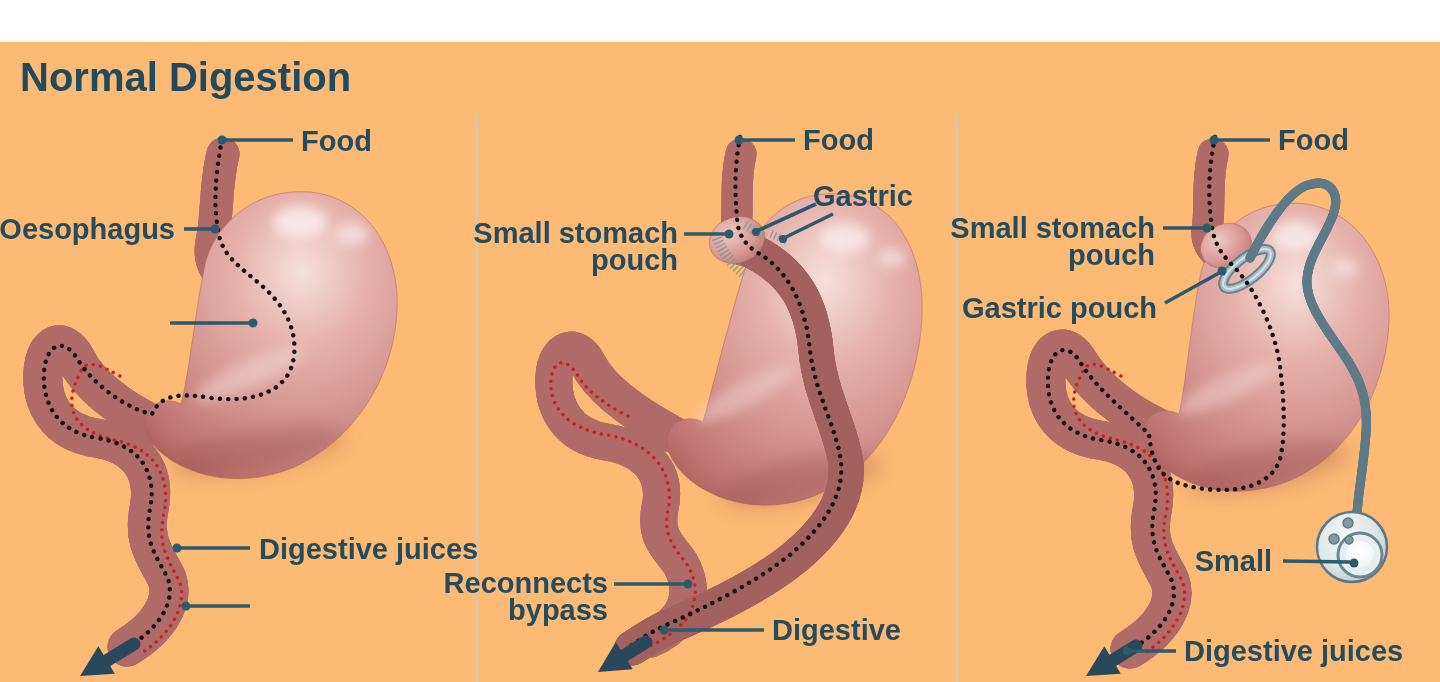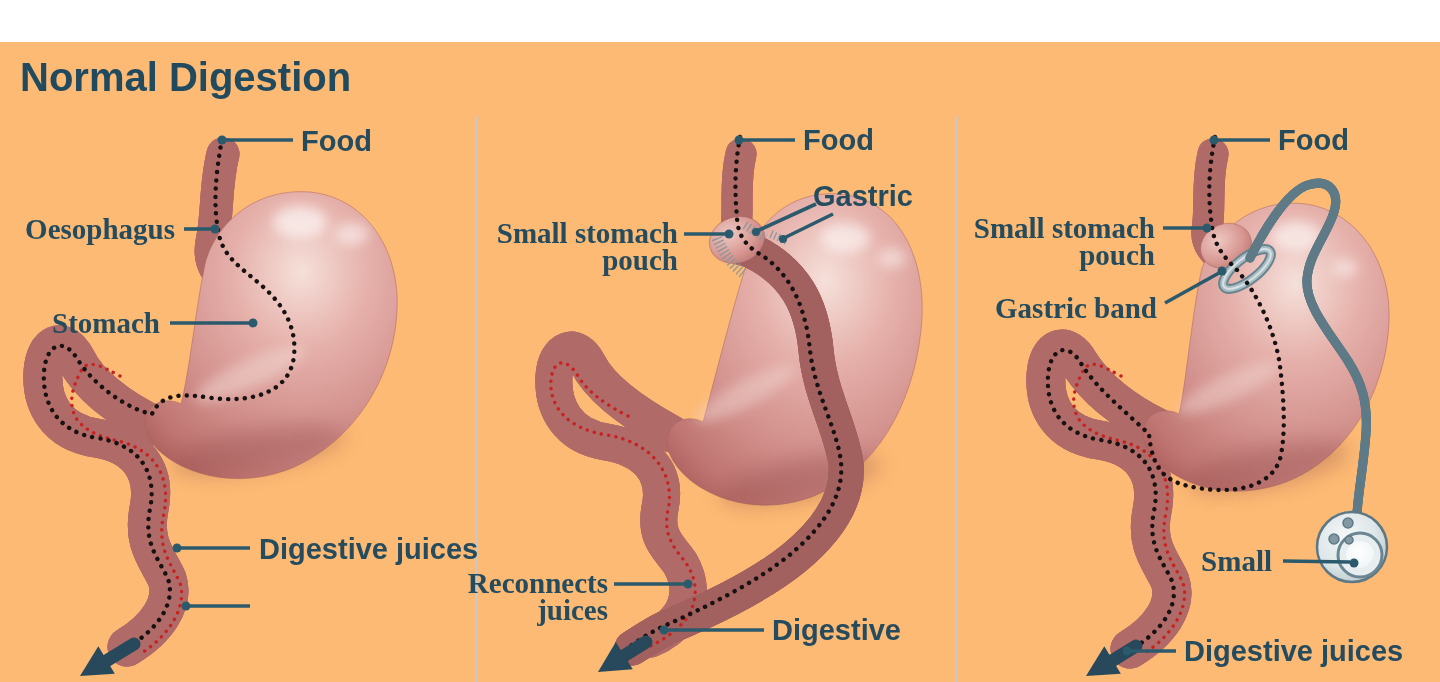--- a/index.html
+++ b/index.html
@@ -3,21 +3,21 @@
 <meta charset="utf-8">
 <style>
   html,body{margin:0;padding:0;background:#ffffff;}
   .stage{position:relative;width:1440px;height:682px;background:#fdba74;overflow:hidden;
          font-family:"Liberation Sans",sans-serif;margin-top:42px;}
   .stage svg{position:absolute;left:0;top:0;}
   .title{position:absolute;top:10px;font:700 40px/50px "Liberation Sans",sans-serif;
          color:#224a5e;white-space:nowrap;}
   .label{position:absolute;font:600 29px/34px "Liberation Sans",sans-serif;
          color:#254b5e;white-space:nowrap;}
-  .label.r{text-align:right;font-family:Liberation Serif, serif;}
+  .label.r{text-align:right;}
   .label.two{line-height:27px;}
 </style>
 </head>
 <body>
 
 <div class="stage">
 
 <svg width="1440" height="682" viewBox="0 0 1440 682">
   <defs>
     <radialGradient id="gStomach" cx="62%" cy="28%" r="88%">
@@ -227,37 +227,36 @@
       <line x1="1176" y1="609" x2="1130" y2="609"></line>
           <circle cx="1127" cy="609" r="4.5" stroke="none"></circle>
     </g>
   </g>
 </svg>
 
   <div class="title" style="left:20px">Normal Digestion</div>
 
   <div class="label" style="left:301px;top:82px">Food</div>
   <div class="label r" style="right:1265px;top:170px">Oesophagus</div>
-  <div class="label r" style="right:1280px;top:264px">Stomach</div>
   <div class="label" style="left:259px;top:490px">Digestive juices</div>
 
   <div class="label" style="left:803px;top:81px">Food</div>
   <div class="label" style="left:813px;top:137px">Gastric</div>
   <div class="label r two" style="right:762px;top:178px">
     <div>Small stomach</div>
     <div>pouch</div>
   </div>
   <div class="label r two" style="right:832px;top:528px">
     <div>Reconnects</div>
-    <div>juices</div>
+    <div>bypass</div>
   </div>
   <div class="label" style="left:772px;top:571px">Digestive</div>
 
   <div class="label" style="left:1278px;top:81px">Food</div>
   <div class="label r two" style="right:285px;top:173px">
     <div>Small stomach</div>
     <div>pouch</div>
   </div>
-  <div class="label r" style="right:283px;top:249px">Gastric band</div>
+  <div class="label r" style="right:283px;top:249px">Gastric pouch</div>
   <div class="label r" style="right:168px;top:502px">Small</div>
   <div class="label" style="left:1184px;top:592px">Digestive juices</div>
 
 </div>
 
 </body></html>

